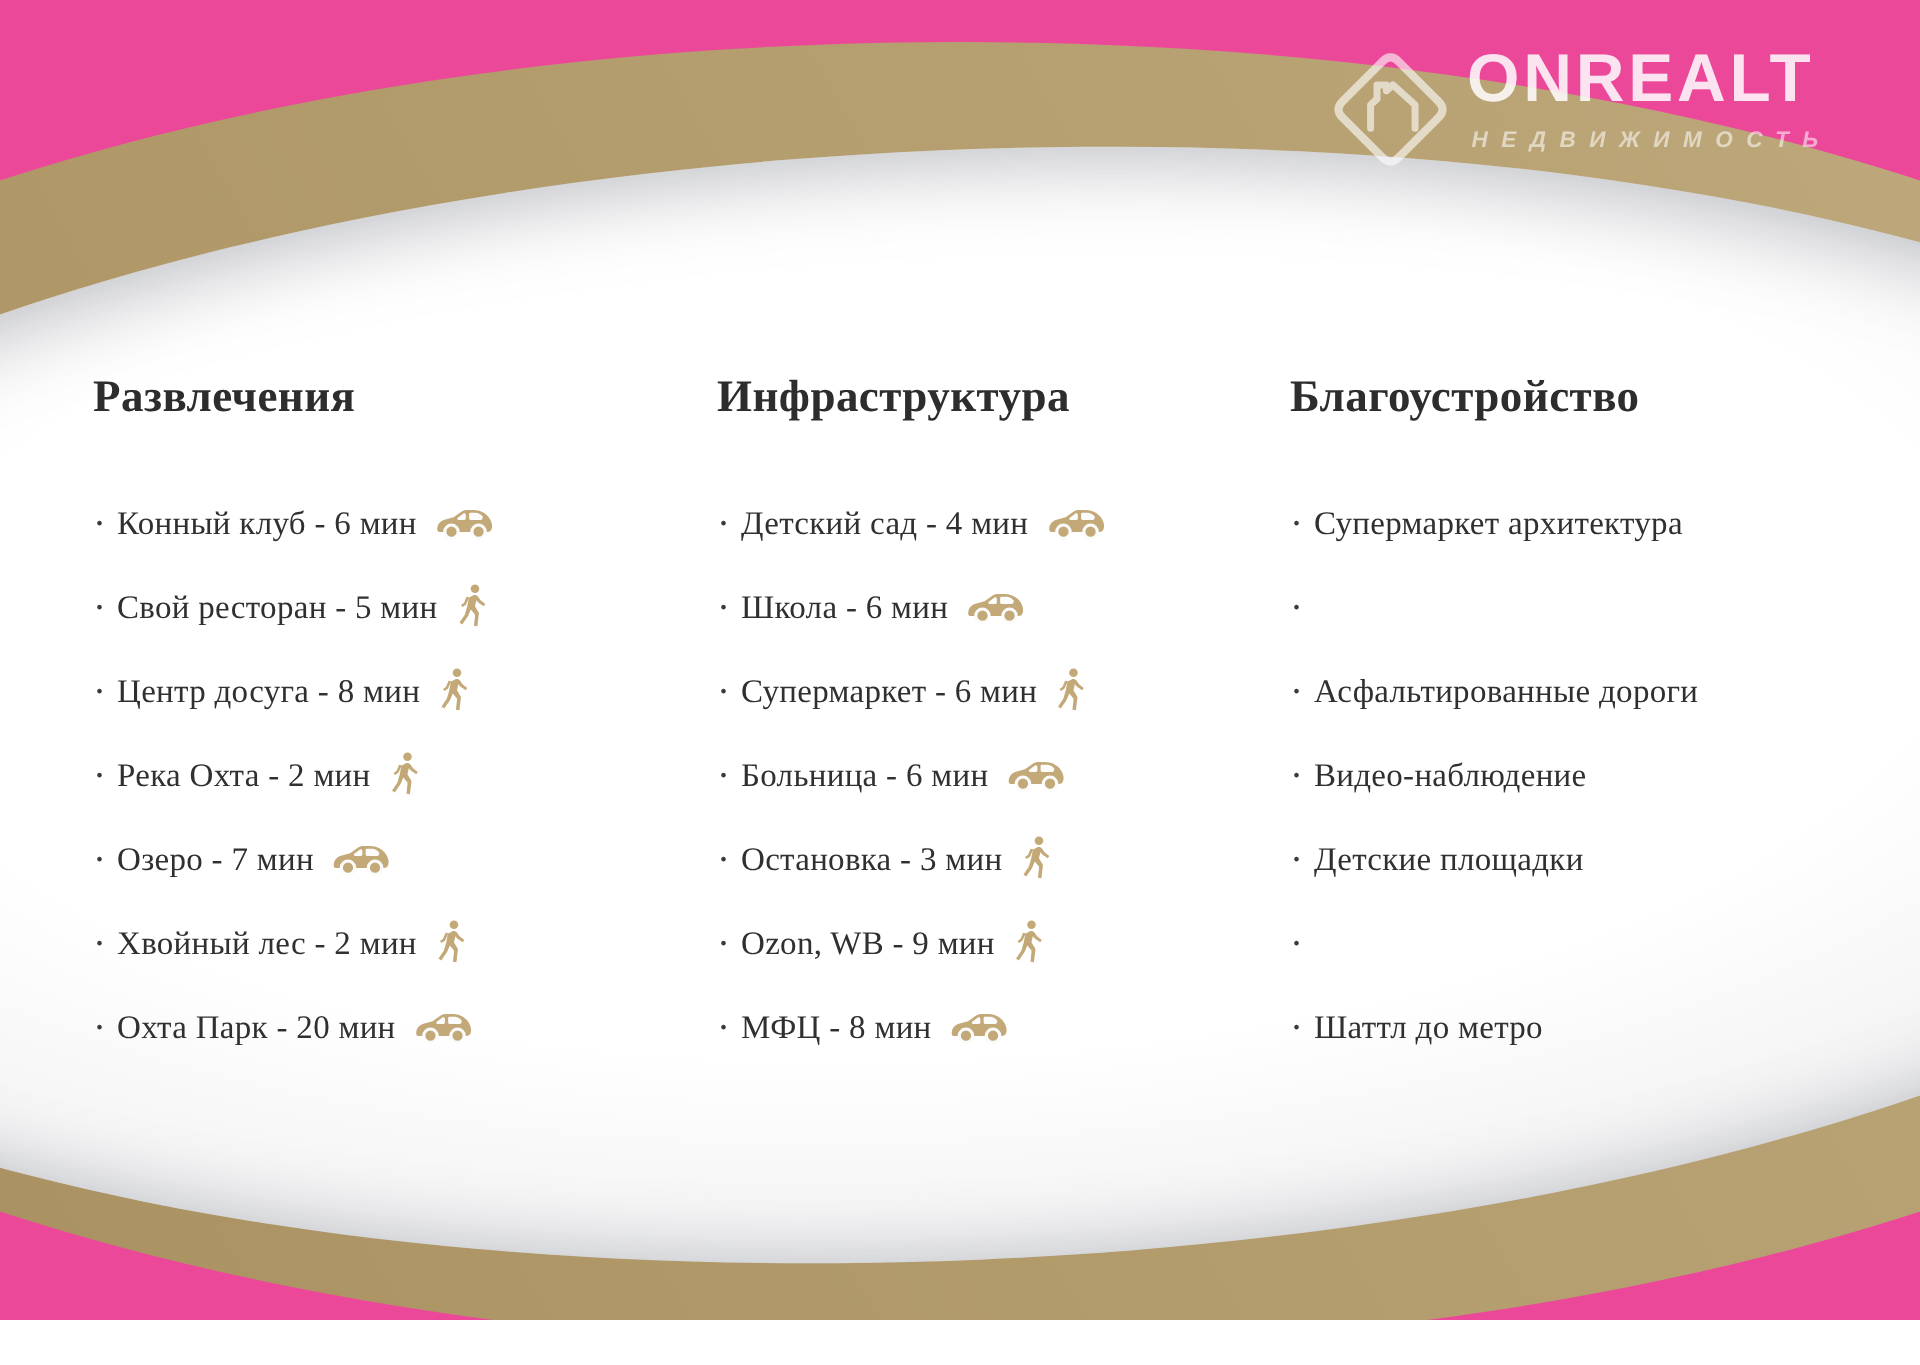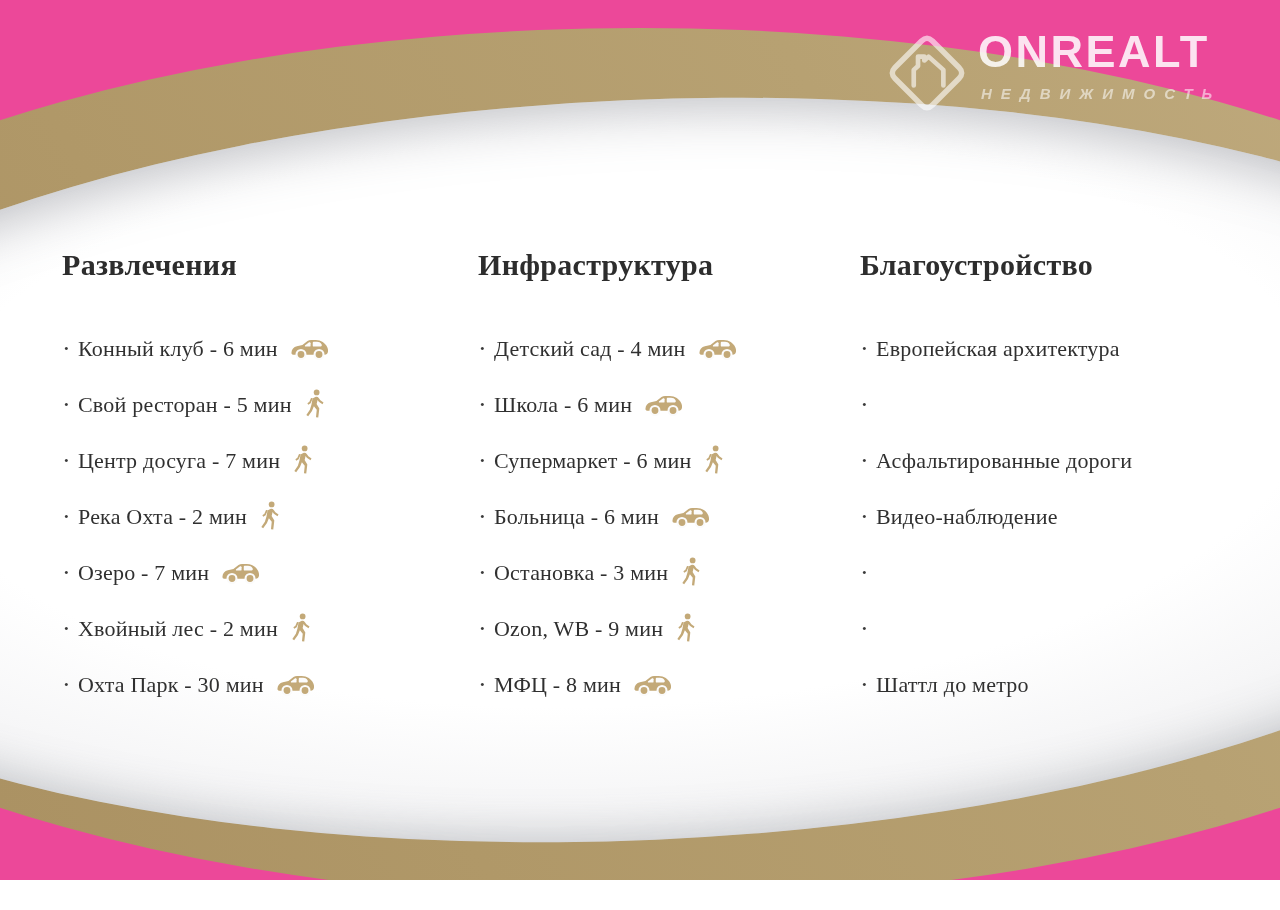--- a/index.html
+++ b/index.html
@@ -96,21 +96,21 @@
           <span class="item-icon">
   <svg width="21" height="31" viewBox="0 0 22 32" xmlns="http://www.w3.org/2000/svg">
     <circle cx="12.2" cy="3.4" r="3" fill="#C3A978"></circle>
     <path fill="#C3A978" d="M10.8 8.1 C12.1 7.5 13.6 7.9 14.4 9.1 L16.1 11.5 L19.4 14 L18.3 15.7 L14.5 13.1 L13.2 11.4 L12.2 15.6 L15 20.3 L13.9 29.6 L11.5 29.3 L12.3 21.6 L9.3 17.9 L7.3 22.7 L3.3 28.4 L1.4 27 L5.1 21.6 L6.8 15.9 L7.9 9.8 Z"></path>
     <path fill="#C3A978" d="M8.2 9.4 L5.9 14.6 L3.4 16.2 L2.5 14.7 L4.6 13.2 L6.3 9.1 Z"></path>
   </svg>
 </span>
         </div>
       <div class="item">
           <span class="bullet">·</span>
-          <span class="label">Центр досуга - 7 мин</span>
+          <span class="label">Центр досуга - 8 мин</span>
           <span class="item-icon">
   <svg width="21" height="31" viewBox="0 0 22 32" xmlns="http://www.w3.org/2000/svg">
     <circle cx="12.2" cy="3.4" r="3" fill="#C3A978"></circle>
     <path fill="#C3A978" d="M10.8 8.1 C12.1 7.5 13.6 7.9 14.4 9.1 L16.1 11.5 L19.4 14 L18.3 15.7 L14.5 13.1 L13.2 11.4 L12.2 15.6 L15 20.3 L13.9 29.6 L11.5 29.3 L12.3 21.6 L9.3 17.9 L7.3 22.7 L3.3 28.4 L1.4 27 L5.1 21.6 L6.8 15.9 L7.9 9.8 Z"></path>
     <path fill="#C3A978" d="M8.2 9.4 L5.9 14.6 L3.4 16.2 L2.5 14.7 L4.6 13.2 L6.3 9.1 Z"></path>
   </svg>
 </span>
         </div>
       <div class="item">
           <span class="bullet">·</span>
@@ -142,21 +142,21 @@
           <span class="item-icon">
   <svg width="21" height="31" viewBox="0 0 22 32" xmlns="http://www.w3.org/2000/svg">
     <circle cx="12.2" cy="3.4" r="3" fill="#C3A978"></circle>
     <path fill="#C3A978" d="M10.8 8.1 C12.1 7.5 13.6 7.9 14.4 9.1 L16.1 11.5 L19.4 14 L18.3 15.7 L14.5 13.1 L13.2 11.4 L12.2 15.6 L15 20.3 L13.9 29.6 L11.5 29.3 L12.3 21.6 L9.3 17.9 L7.3 22.7 L3.3 28.4 L1.4 27 L5.1 21.6 L6.8 15.9 L7.9 9.8 Z"></path>
     <path fill="#C3A978" d="M8.2 9.4 L5.9 14.6 L3.4 16.2 L2.5 14.7 L4.6 13.2 L6.3 9.1 Z"></path>
   </svg>
 </span>
         </div>
       <div class="item">
           <span class="bullet">·</span>
-          <span class="label">Охта Парк - 30 мин</span>
+          <span class="label">Охта Парк - 20 мин</span>
           <span class="item-icon">
   <svg width="38" height="25" viewBox="0 0 40 26" xmlns="http://www.w3.org/2000/svg">
     <path fill="#C3A978" d="M2.2 19.5 C1 19.5 0.4 18.6 0.5 17.2 C0.7 13.8 2.8 11.6 6.2 10.7 L12 9.2 L17.4 5.2 C18.5 4.4 19.8 4 21.2 4 L26 4 C31.5 4 36.3 7.1 38.3 11.9 C39 13.7 39.2 15.5 38.8 17 C38.4 18.6 37.3 19.5 35.6 19.5 Z"></path>
     <path fill="#FCFCFC" d="M18.7 6.6 L14.9 9.5 C14.3 10 14.6 11 15.4 11 L19.6 11 C20.2 11 20.6 10.6 20.6 10 L20.6 7.5 C20.6 6.6 19.5 6 18.7 6.6 Z"></path>
     <path fill="#FCFCFC" d="M23.9 6 L27.4 6 C29.3 6 31 6.9 32.2 8.5 C32.8 9.4 32.3 11 31.1 11 L23.9 11 C23.3 11 22.9 10.6 22.9 10 L22.9 7 C22.9 6.4 23.3 6 23.9 6 Z"></path>
     <circle cx="10.5" cy="19.3" r="4.7" fill="#C3A978" stroke="#FBFBFB" stroke-width="2.2"></circle>
     <circle cx="29.5" cy="19.3" r="4.7" fill="#C3A978" stroke="#FBFBFB" stroke-width="2.2"></circle>
   </svg>
 </span>
         </div>
@@ -252,35 +252,36 @@
 </span>
         </div>
     </div>
   </div>
 
   <div class="col col-3">
     <h2 class="col-title">Благоустройство</h2>
     <div class="items">
       <div class="item">
           <span class="bullet">·</span>
-          <span class="label">Европейская архитектура</span>
+          <span class="label">Супермаркет архитектура</span>
         </div>
       <div class="item">
           <span class="bullet">·</span>
         </div>
       <div class="item">
           <span class="bullet">·</span>
           <span class="label">Асфальтированные дороги</span>
         </div>
       <div class="item">
           <span class="bullet">·</span>
           <span class="label">Видео-наблюдение</span>
         </div>
       <div class="item">
           <span class="bullet">·</span>
+          <span class="label">Детские площадки</span>
         </div>
       <div class="item">
           <span class="bullet">·</span>
         </div>
       <div class="item">
           <span class="bullet">·</span>
           <span class="label">Шаттл до метро</span>
         </div>
     </div>
   </div>

